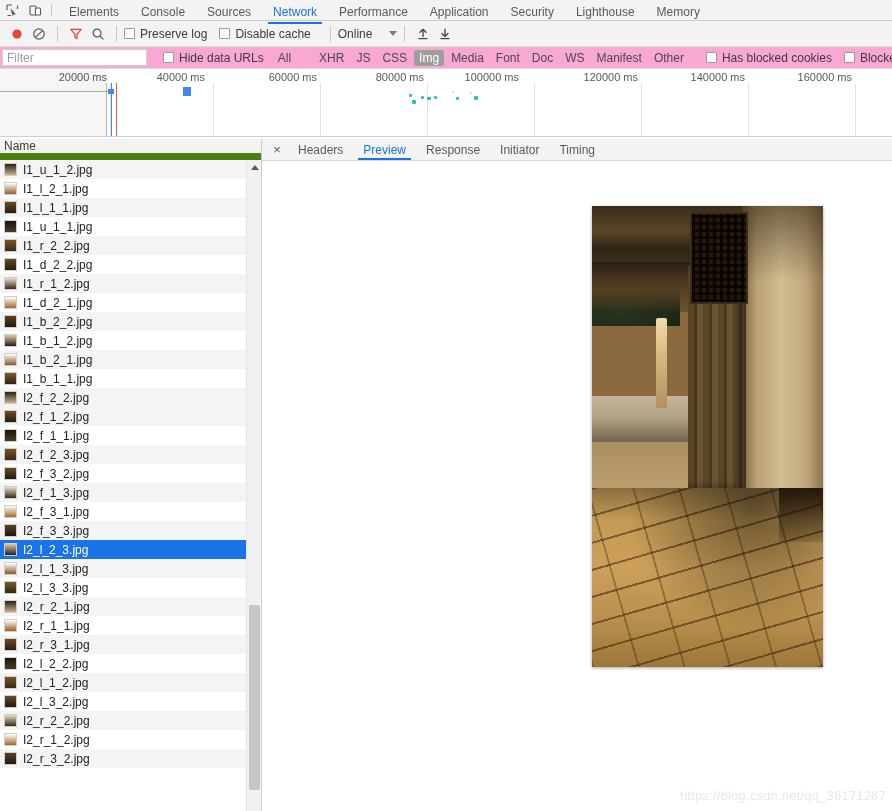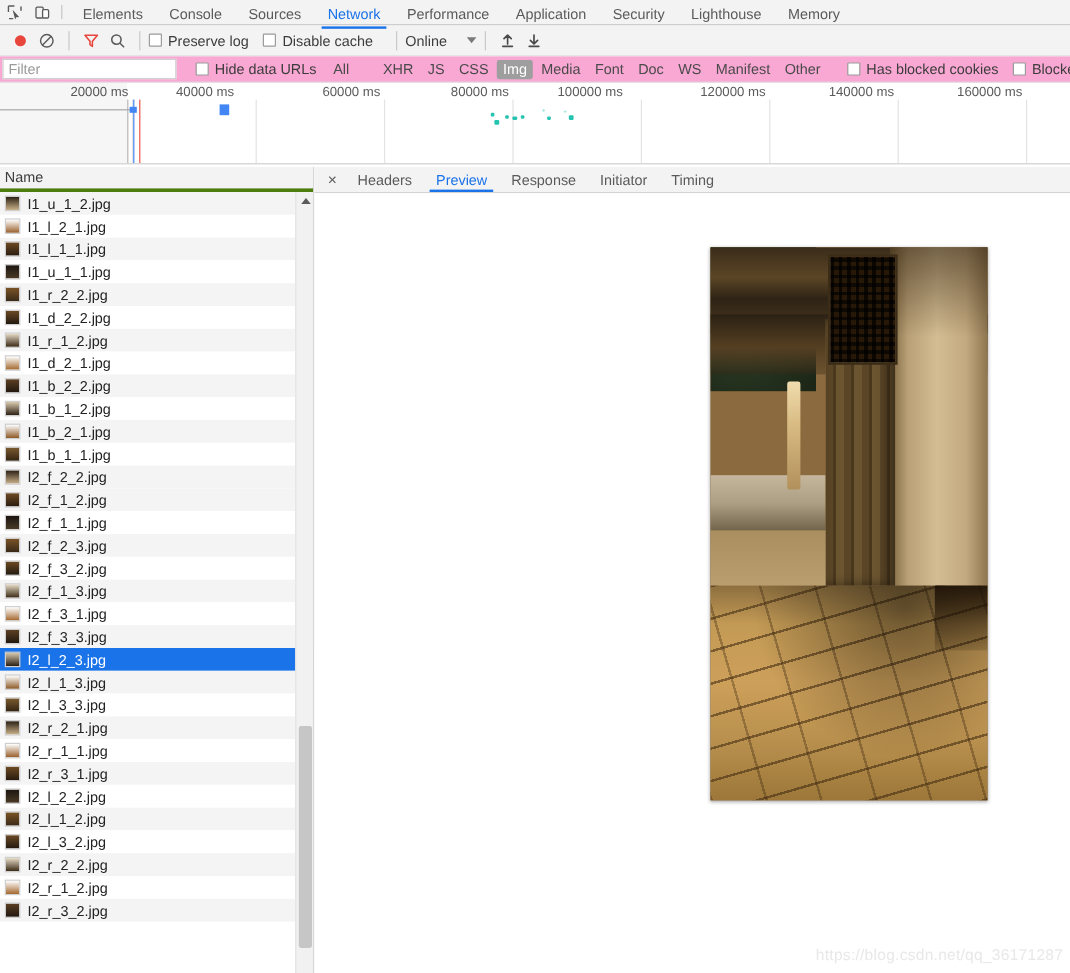--- a/index.html
+++ b/index.html
@@ -111,21 +111,21 @@
 
   
   .panes { position:absolute; left:0; right:0; top:139px; bottom:0; display:flex; }
   .left-pane {
     width: 262px; flex:none; position:relative;
     background:#fff; border-right:1px solid #cdcdcd;
     display:flex; flex-direction:column; overflow:hidden;
   }
   .lp-header {
     height: 21px; flex:none;
-    background:#f3f3f3; border-bottom:3px solid #4d7c0f;
+    background:#f3f3f3; border-bottom:7px solid #4d7c0f;
     display:flex; align-items:center; padding-left:4px;
     font-size:12px; color:#3c3c3c;
   }
   .lp-list { flex:1; position:relative; overflow:hidden; }
   .row {
     height: 19px; display:flex; align-items:center;
     padding-left:4px; white-space:nowrap; cursor:pointer;
     font-size:12px; color:#222;
   }
   .row.odd  { background:#f4f4f4; }
@@ -392,21 +392,21 @@
     <div class="chk-wrap">
       <span class="chk"></span>
       <span class="chk-label">Blocked Requests</span>
     </div>
   </div>
 
   <div class="overview">
     <div id="ov-ticks">
         <div class="ov-ticklabel" style="left: 110px;">20000 ms</div>
         <div class="ov-gridline" style="left: 110px;"></div>
-        <div class="ov-ticklabel" style="left: 198px;">40000 ms</div>
+        <div class="ov-ticklabel" style="left: 208px;">40000 ms</div>
         <div class="ov-gridline" style="left: 213px;"></div>
         <div class="ov-ticklabel" style="left: 320px;">60000 ms</div>
         <div class="ov-gridline" style="left: 320px;"></div>
         <div class="ov-ticklabel" style="left: 427px;">80000 ms</div>
         <div class="ov-gridline" style="left: 427px;"></div>
         <div class="ov-ticklabel" style="left: 522px;">100000 ms</div>
         <div class="ov-gridline" style="left: 534px;"></div>
         <div class="ov-ticklabel" style="left: 641px;">120000 ms</div>
         <div class="ov-gridline" style="left: 641px;"></div>
         <div class="ov-ticklabel" style="left: 748px;">140000 ms</div>

